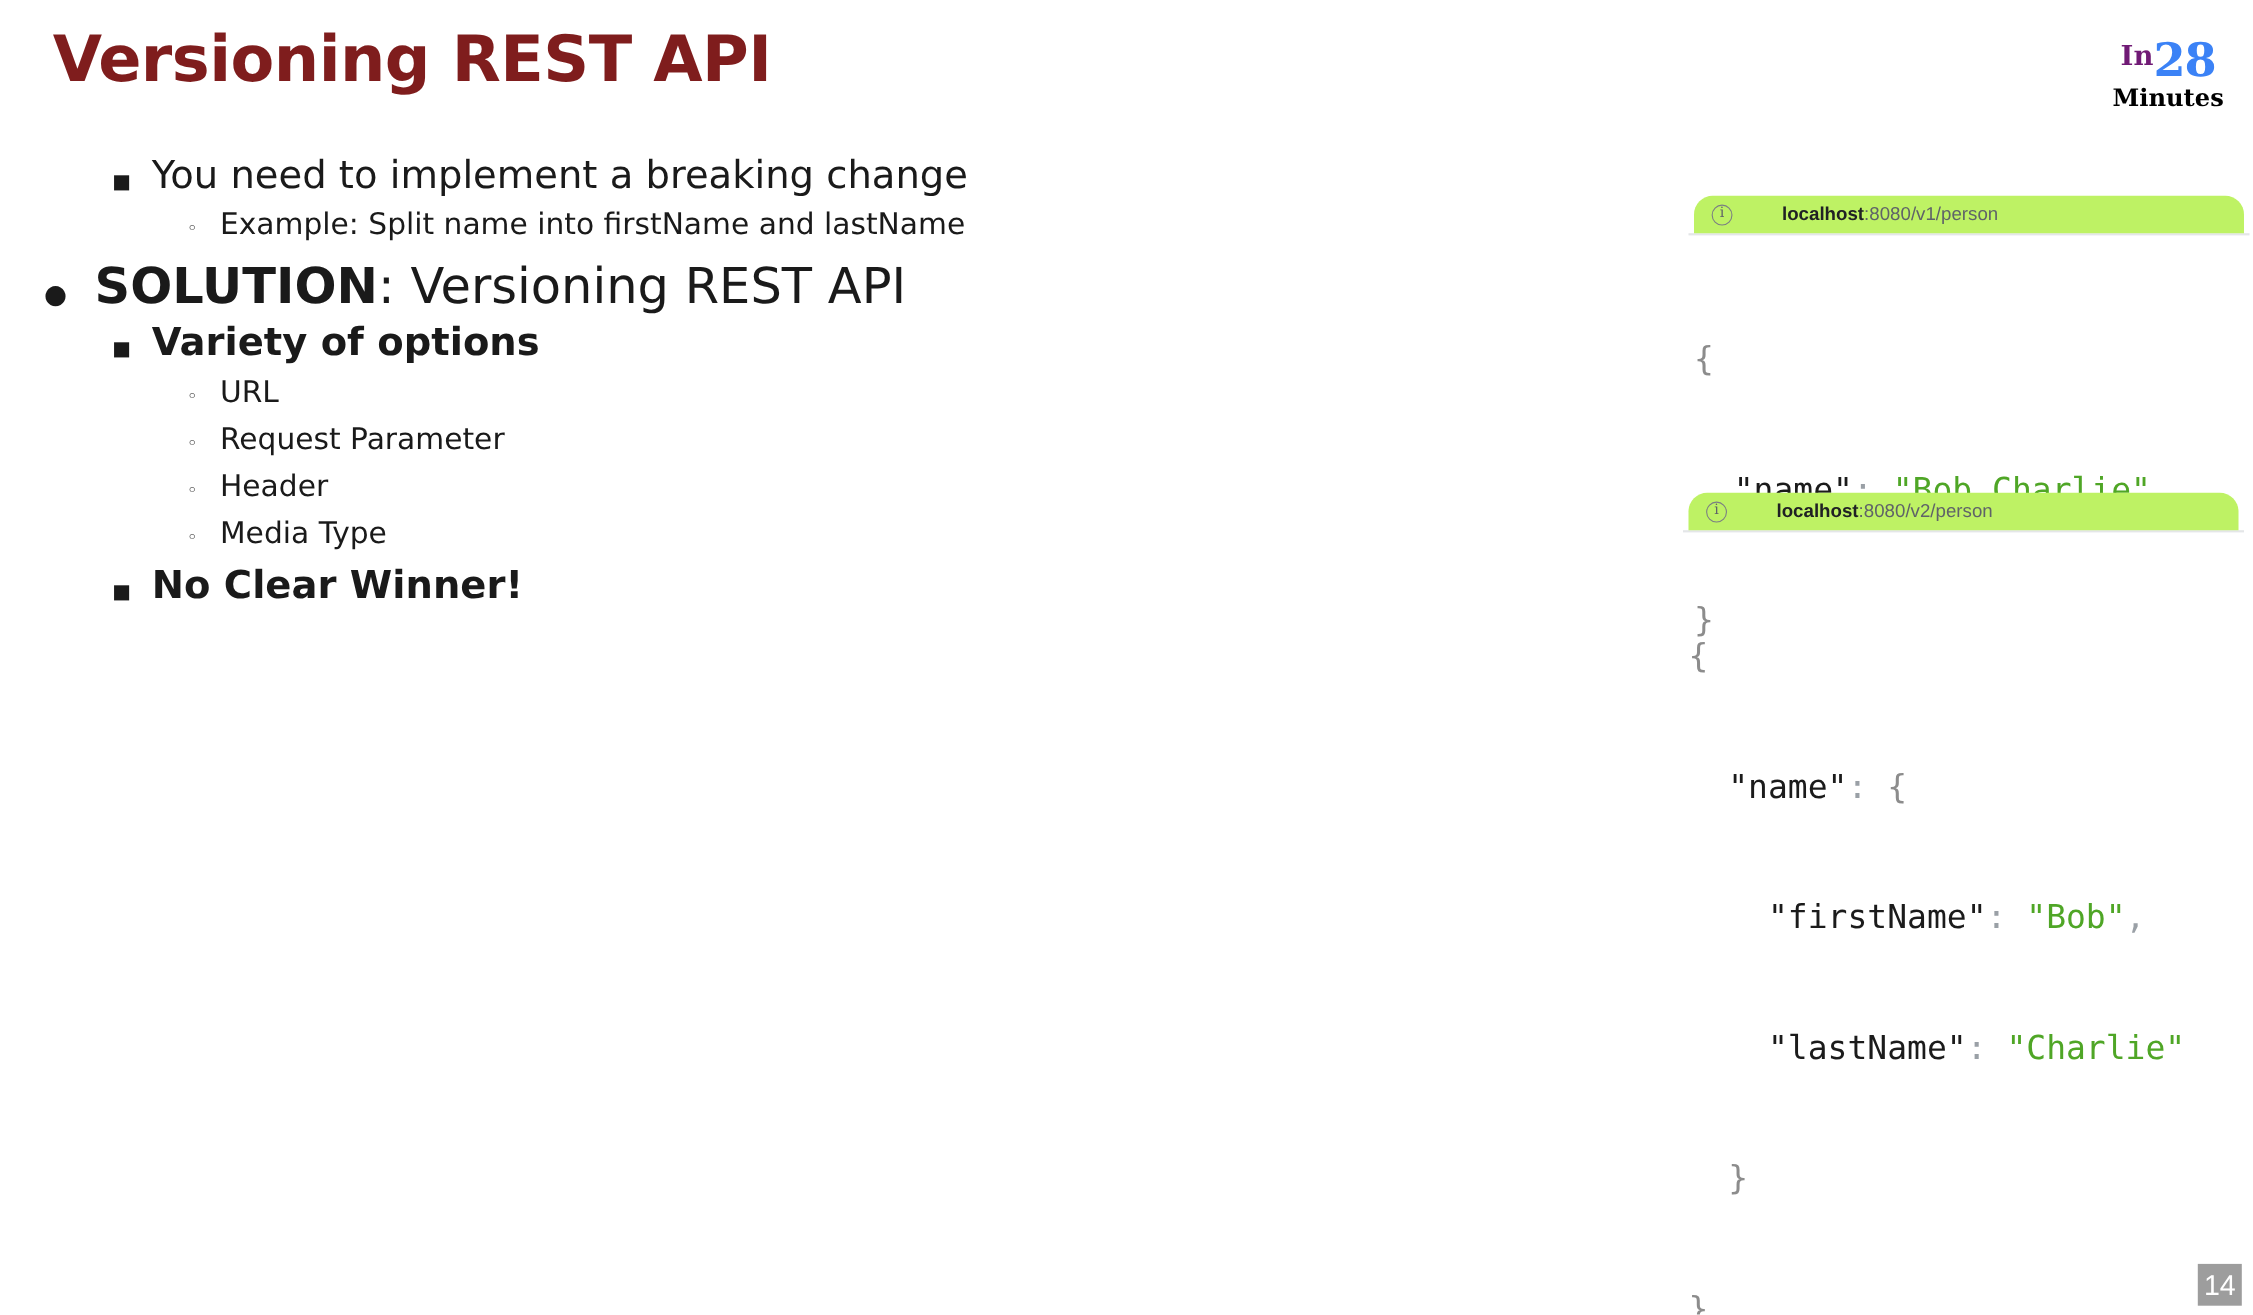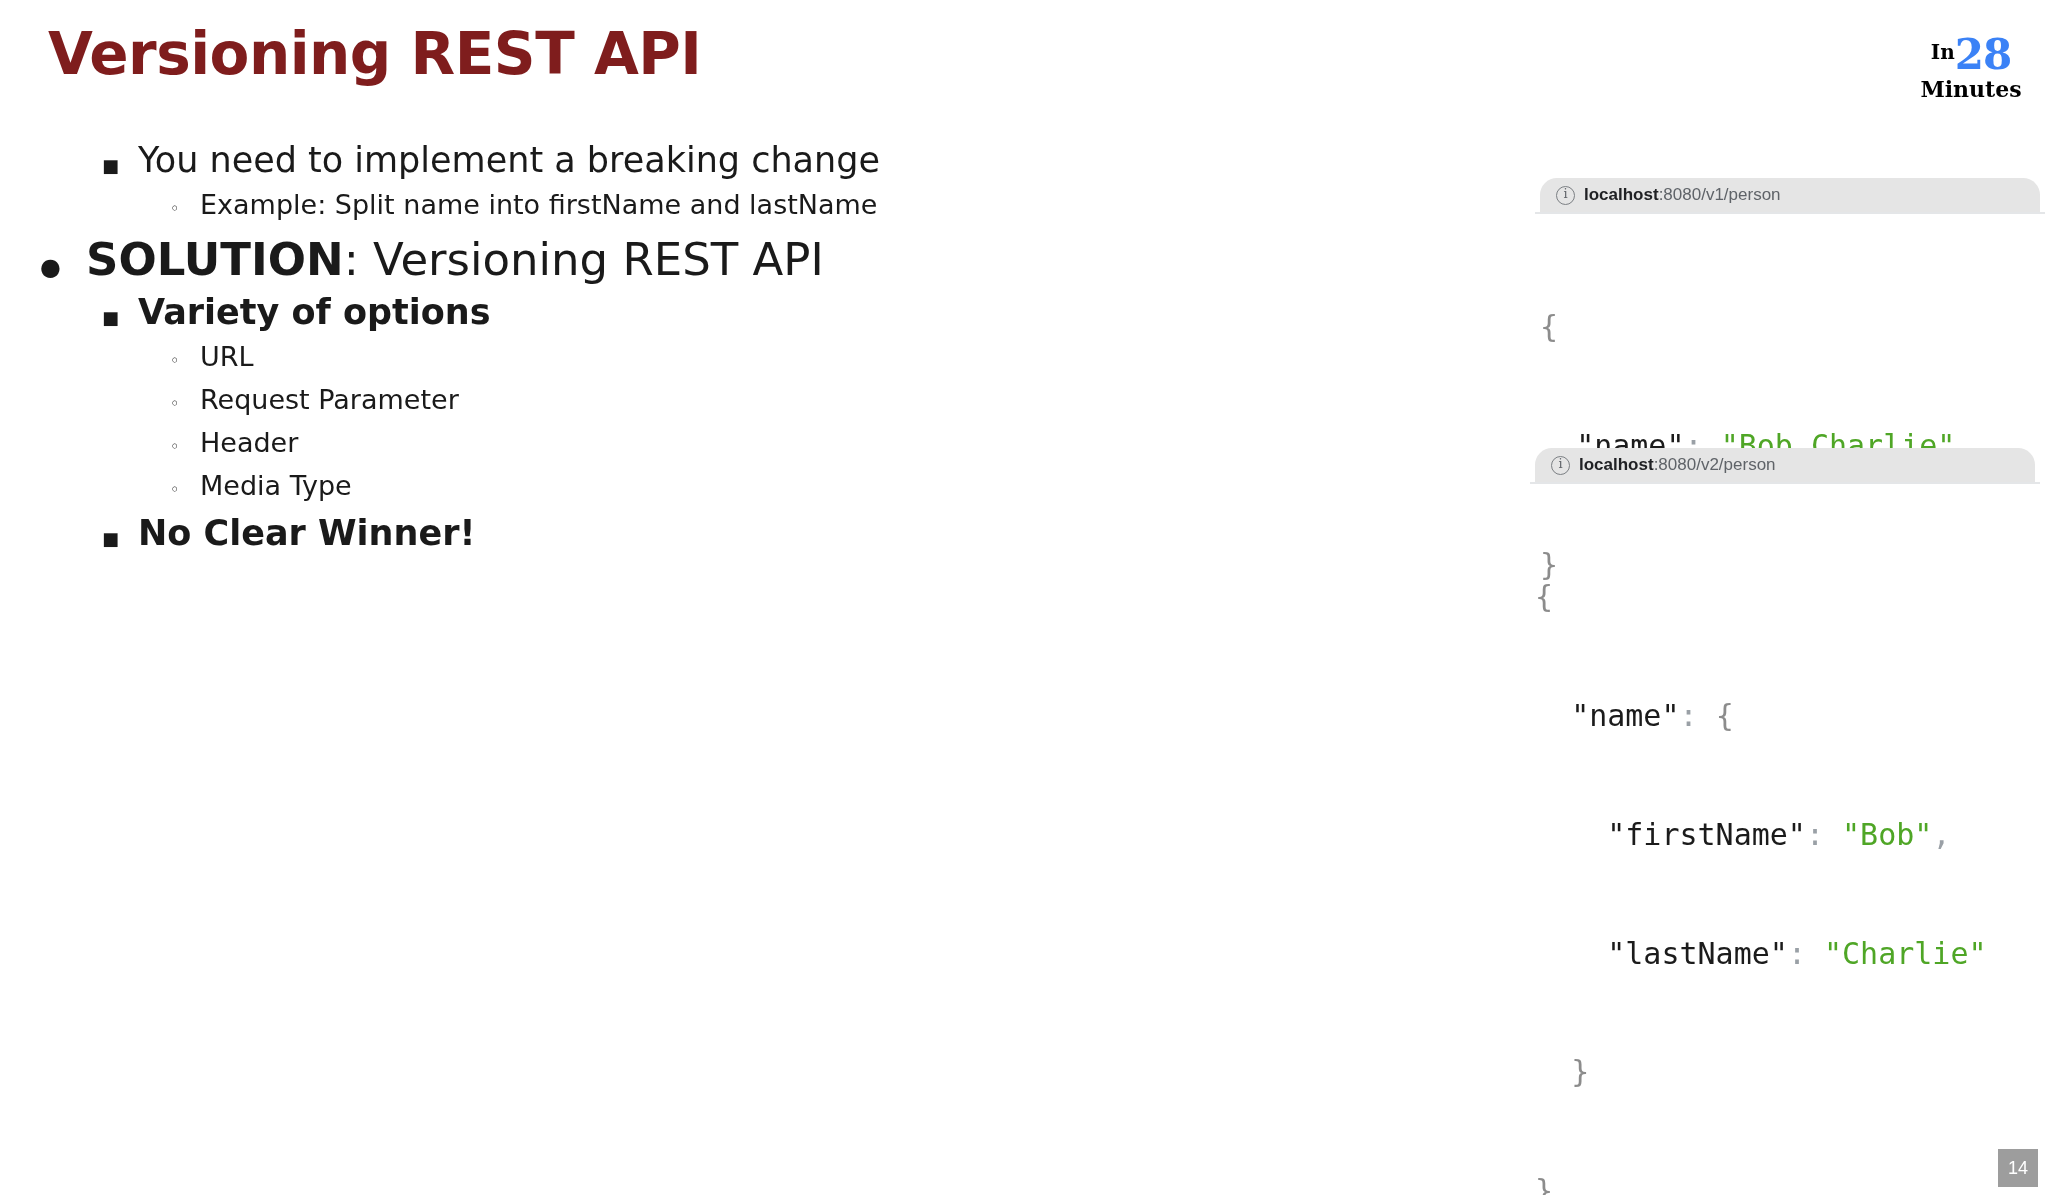--- a/index.html
+++ b/index.html
@@ -39,22 +39,22 @@
     text-align: center;
     line-height: 1;
     user-select: none;
   }
   #logo .logo-row1 {
     white-space: nowrap;
     font-family: "DejaVu Serif", serif;
     font-weight: bold;
   }
   #logo .logo-in {
-    font-size: 20px;
-    color: #000000;
+    font-size: 25px;
+    color: #701a75;
     vertical-align: 10px;
   }
   #logo .logo-28 {
     font-size: 42px;
     color: #3b82f6;
     letter-spacing: -1px;
   }
   #logo .logo-minutes {
     display: block;
     font-family: "DejaVu Serif", serif;
@@ -133,27 +133,28 @@
   .browser-panel {
     position: absolute;
     width: 500px;
   }
   #browser-panel-v1 { left: 1540px; top: 178px; }
   #browser-panel-v2 { left: 1535px; top: 448px; }
 
   .url-bar {
     position: relative;
     height: 34px;
-    background: #e5e5e5;
+    background: #bef264;
     border-radius: 17px 17px 0 0;
     display: flex;
     align-items: center;
     padding-left: 16px;
     box-sizing: border-box;
     overflow: hidden;
+    gap: 36px;
   }
   .url-bar .info-icon {
     flex: 0 0 auto;
     width: 17px;
     height: 17px;
     border: 1.6px solid #7b7f83;
     border-radius: 50%;
     position: relative;
     margin-right: 9px;
   }
@@ -201,21 +202,21 @@
   
   #page-number {
     position: absolute;
     right: 10px;
     bottom: 8px;
     width: 40px;
     height: 38px;
     background: #9d9d9d;
     color: #ffffff;
     font-family: "Liberation Sans", sans-serif;
-    font-size: 18px;
+    font-size: 26px;
     display: flex;
     align-items: center;
     justify-content: center;
   }
 </style>
 </head>
 <body>
 
 <div id="slide-title">Versioning REST API</div>
 

